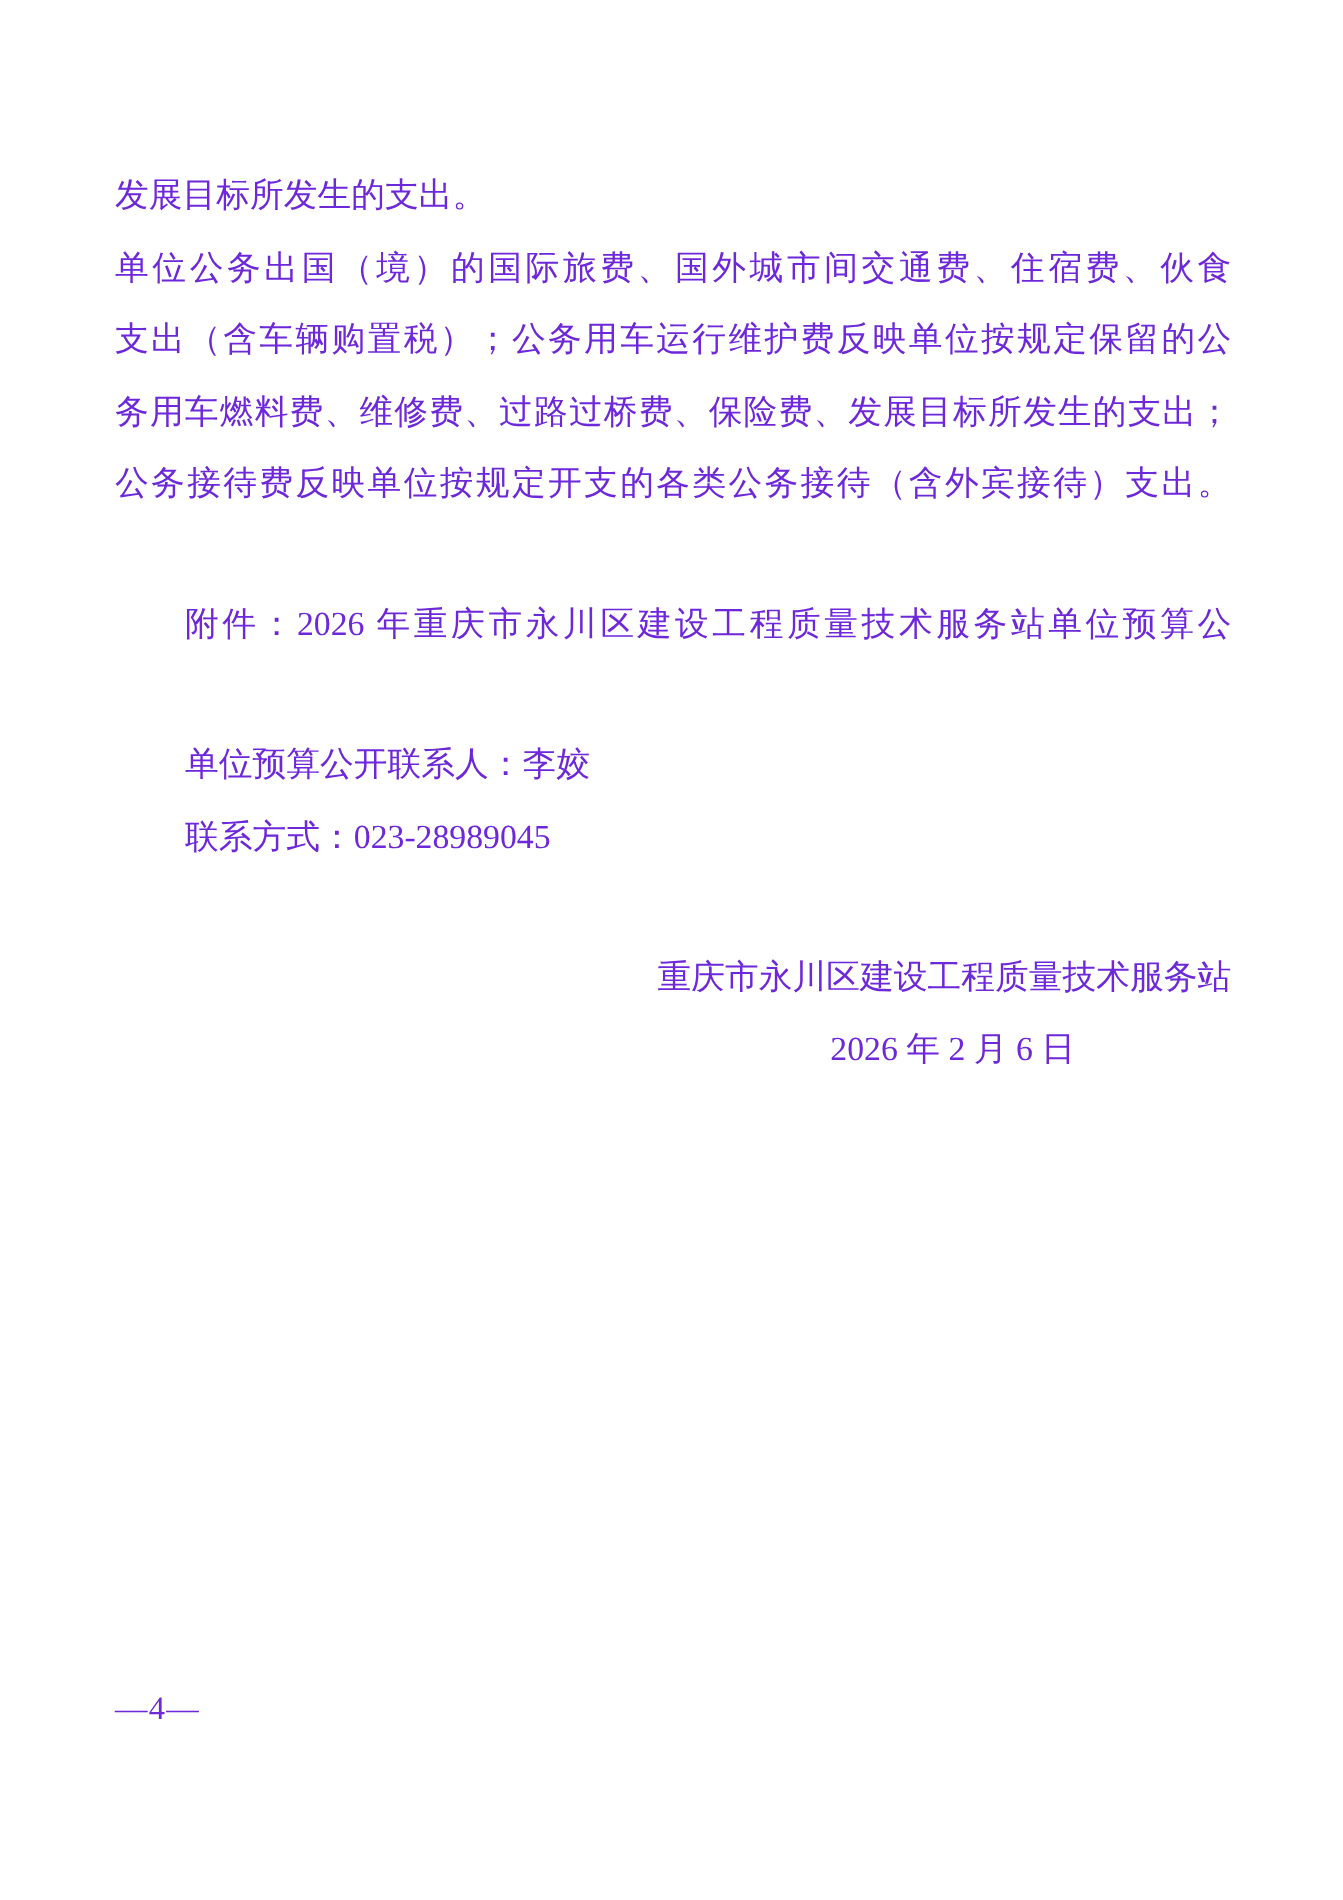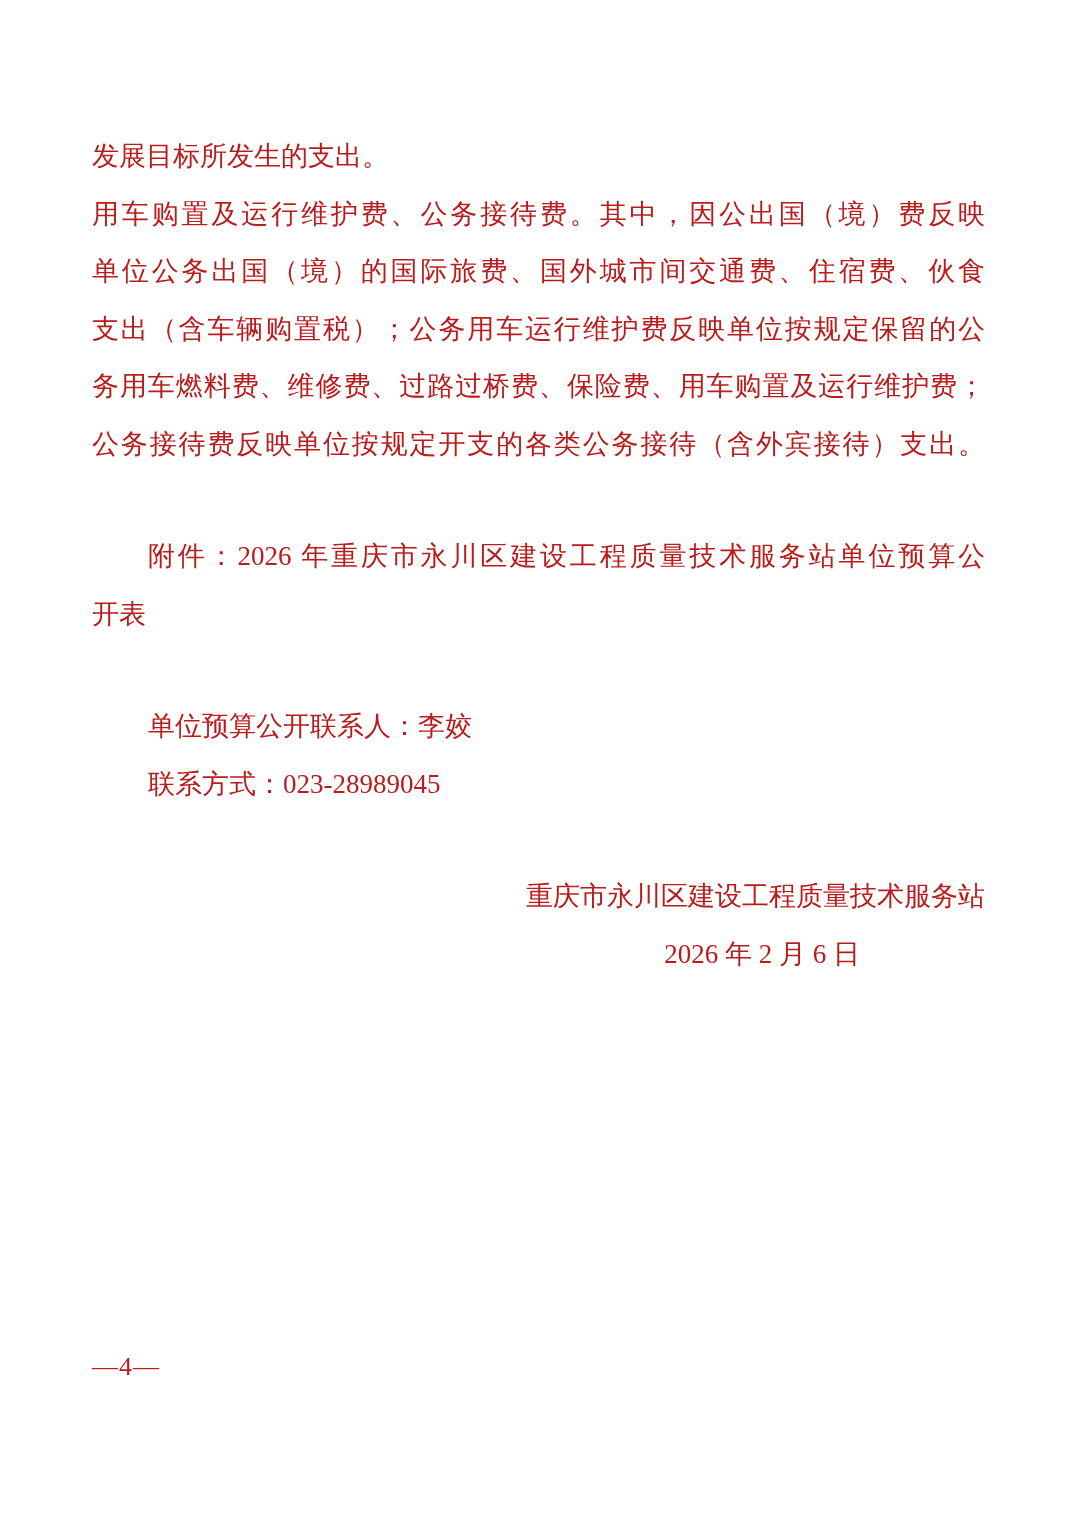--- a/index.html
+++ b/index.html
@@ -5,21 +5,21 @@
   html, body {
     margin: 0;
     padding: 0;
     background: #ffffff;
   }
   .page {
     position: relative;
     width: 1074px;
     height: 1520px;
     background: #ffffff;
-    color: #b91c1c;
+    color: #6d28d9;
     font-family: "Liberation Serif", serif;
     overflow: hidden;
   }
   .content {
     position: absolute;
     left: 92px;
     top: 128px;
     width: 893px;
   }
   .line {
@@ -51,30 +51,28 @@
 </style>
 </head>
 <body>
 
 <div class="page">
   <div class="content">
 
     <div class="line wrapok">发展目标所发生的支出。</div>
 
     <div class="paragraph">
-      <div class="line just">用车购置及运行维护费、公务接待费。其中，因公出国（境）费反映</div>
       <div class="line just">单位公务出国（境）的国际旅费、国外城市间交通费、住宿费、伙食</div>
       <div class="line just">支出（含车辆购置税）；公务用车运行维护费反映单位按规定保留的公</div>
-      <div class="line just">务用车燃料费、维修费、过路过桥费、保险费、用车购置及运行维护费；</div>
+      <div class="line just">务用车燃料费、维修费、过路过桥费、保险费、发展目标所发生的支出；</div>
       <div class="line just">公务接待费反映单位按规定开支的各类公务接待（含外宾接待）支出。</div>
     </div>
 
     <div class="attachment-block">
       <div class="line just indent">附件：2026 年重庆市永川区建设工程质量技术服务站单位预算公</div>
-      <div class="line wrapok">开表</div>
     </div>
 
     <div class="contact-block">
       <div class="line indent">单位预算公开联系人：李姣</div>
       <div class="line indent">联系方式：023-28989045</div>
     </div>
 
     <div class="signature-block">
       <div class="line sig-org">重庆市永川区建设工程质量技术服务站</div>
       <div class="line sig-date">2026 年 2 月 6 日</div>

